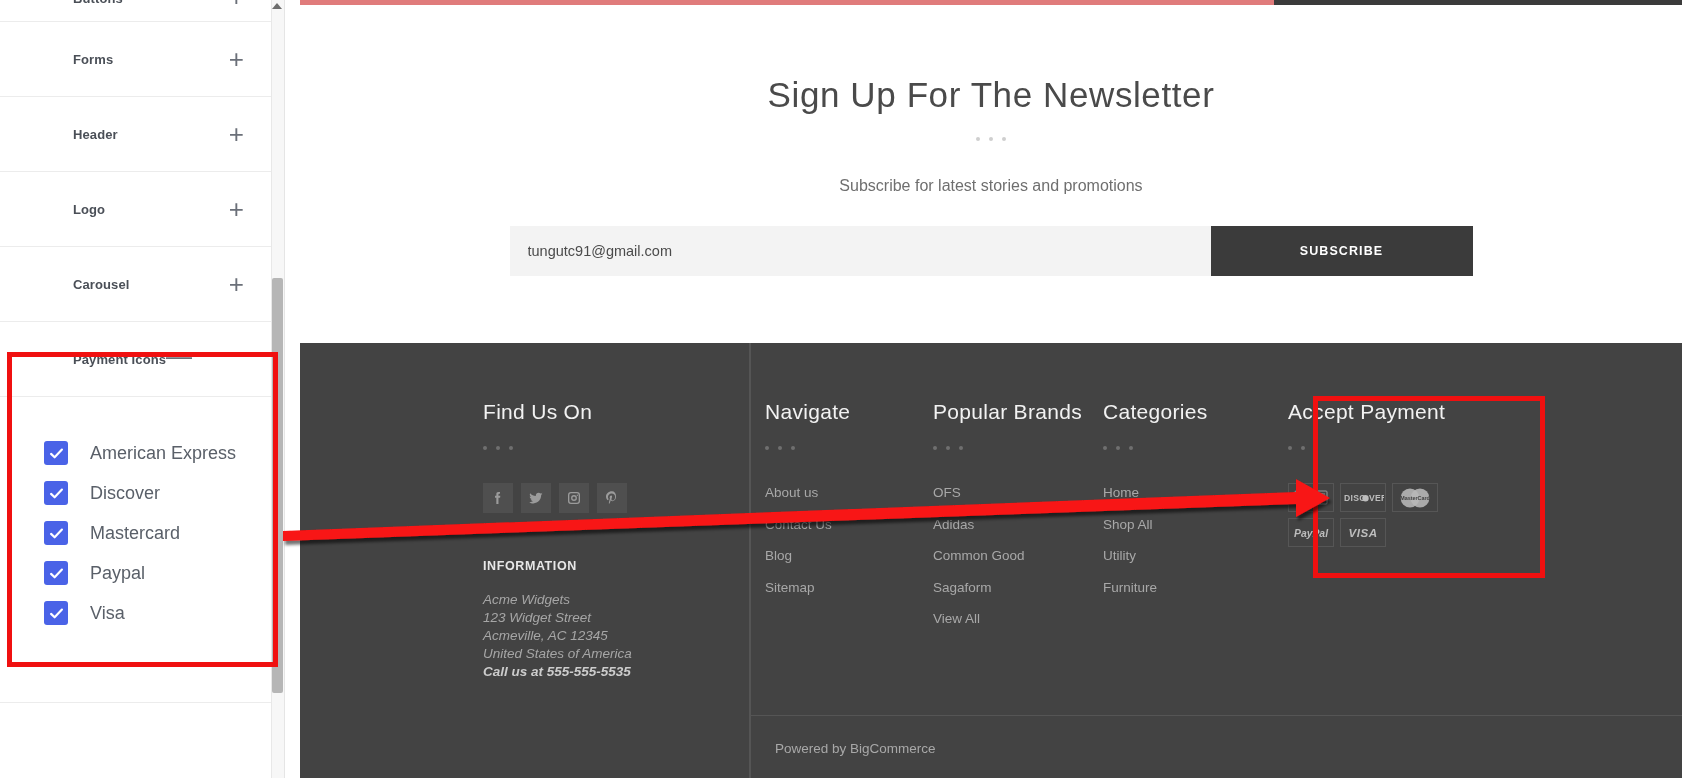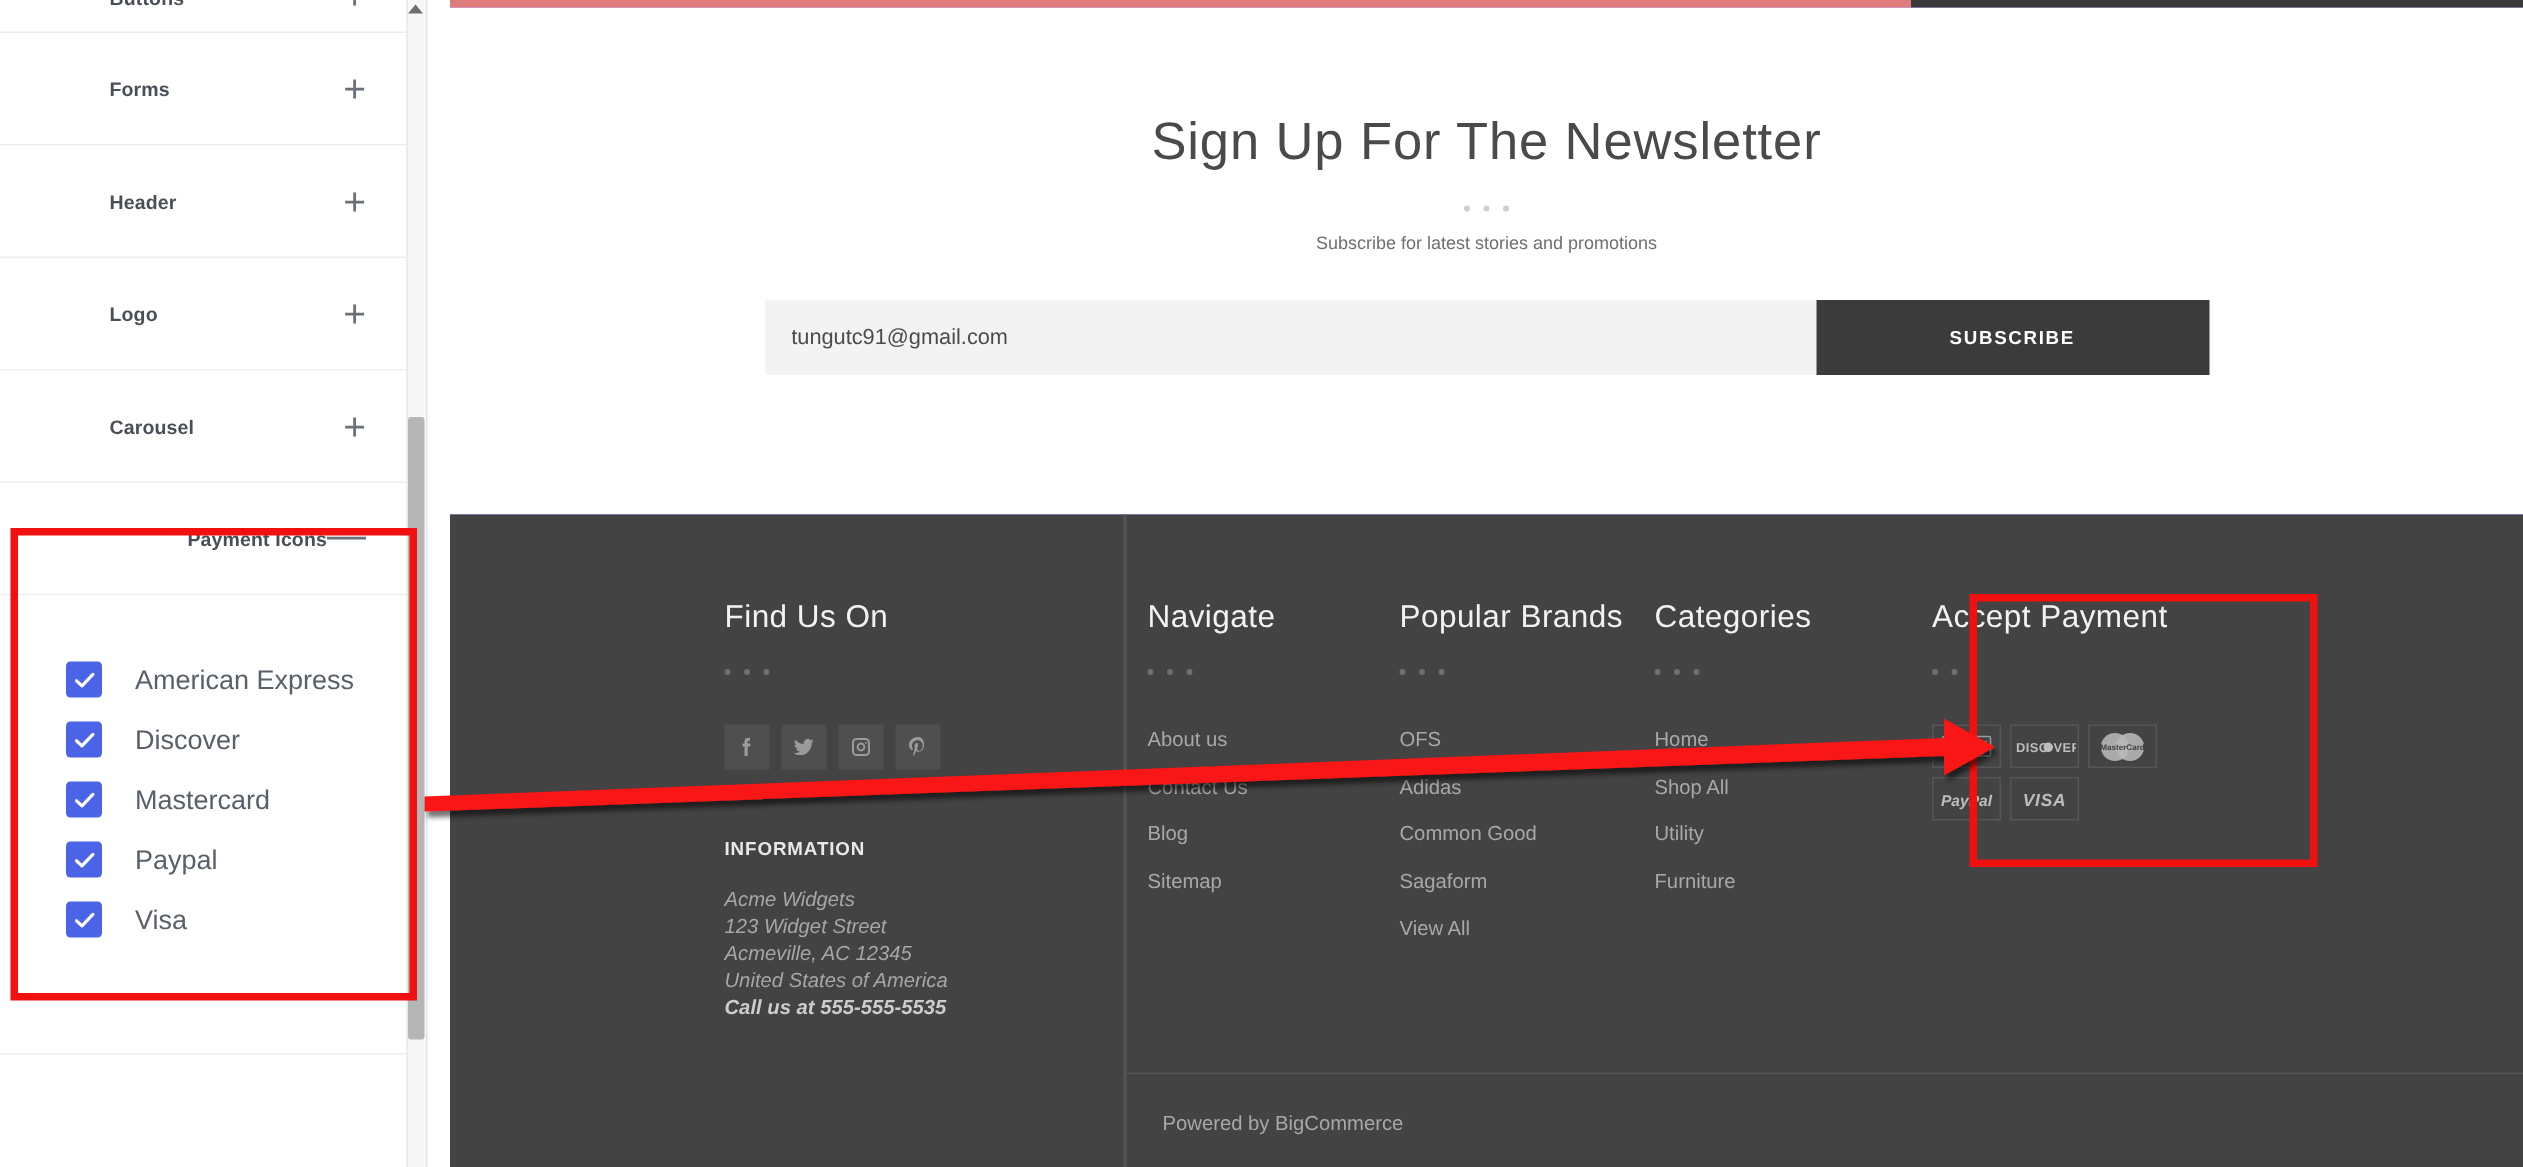--- a/index.html
+++ b/index.html
@@ -39,21 +39,21 @@
     font-size:26px; color:#6b7079; font-weight:300; line-height:1;
     user-select:none; position:relative; top:-3px;
   }
   .acc-item.first { height:22px; border-bottom:1px solid #ececec; align-items:flex-start; padding-top:0; }
   .acc-item.first .acc-title { position:relative; top:-9px; }
   .acc-item.first .acc-plus { position:relative; top:-16px; }
 
   
   .pi-header {
     height:75px;
-    display:flex; align-items:center; justify-content:flex-end;
+    display:flex; align-items:center; justify-content:flex-start;
     padding:0 40px 0 38px;
     border-bottom:1px solid #ececec;
     background:#fff;
   }
   .pi-body {
     background:#fff;
     padding:36px 0 30px 44px;
   }
   .pi-row {
     display:flex; align-items:center;
@@ -94,41 +94,41 @@
   }
   .sb-thumb {
     position:absolute; right:1px; top:278px;
     width:11px; height:415px; background:#b6b6b6; border-radius:2px;
   }
 
   
   .preview {
     position:absolute; left:300px; top:0;
     width:1382px; height:778px;
-    background:#8b5cf6; overflow:hidden;
+    background:#22c55e; overflow:hidden;
   }
   .topbar { height:5px; display:flex; }
   .topbar .tb-red { background:#e07b7b; width:70.5%; height:5px; }
   .topbar .tb-dark { background:#3b3b3b; flex:1; height:5px; }
 
   
   .newsletter {
     height:338px; background:#ffffff;
     display:flex; flex-direction:column; align-items:center;
     padding-top:70px;
   }
   .nl-title {
     font-size:35px; color:#4a4a4a; font-weight:300;
     letter-spacing:0.6px;
   }
   .dots { display:flex; gap:9px; margin-top:22px; }
   .dots i { width:4px; height:4px; border-radius:50%; background:#cfcfcf; display:block; }
   .dots.dark i { background:#6f6f6f; }
   .nl-sub {
-    margin-top:14px; font-size:12px; color:#6f6f6f; font-weight:300;
+    margin-top:36px; font-size:16px; color:#6f6f6f; font-weight:300;
   }
   .nl-form {
     margin-top:31px; display:flex; width:963px; height:50px;
   }
   .nl-input {
     flex:1; background:#f3f3f3; border:none; outline:none;
     padding:0 18px; font-size:14.5px; color:#4b4b4b;
     font-family:"Liberation Sans", sans-serif;
   }
   .nl-btn {

